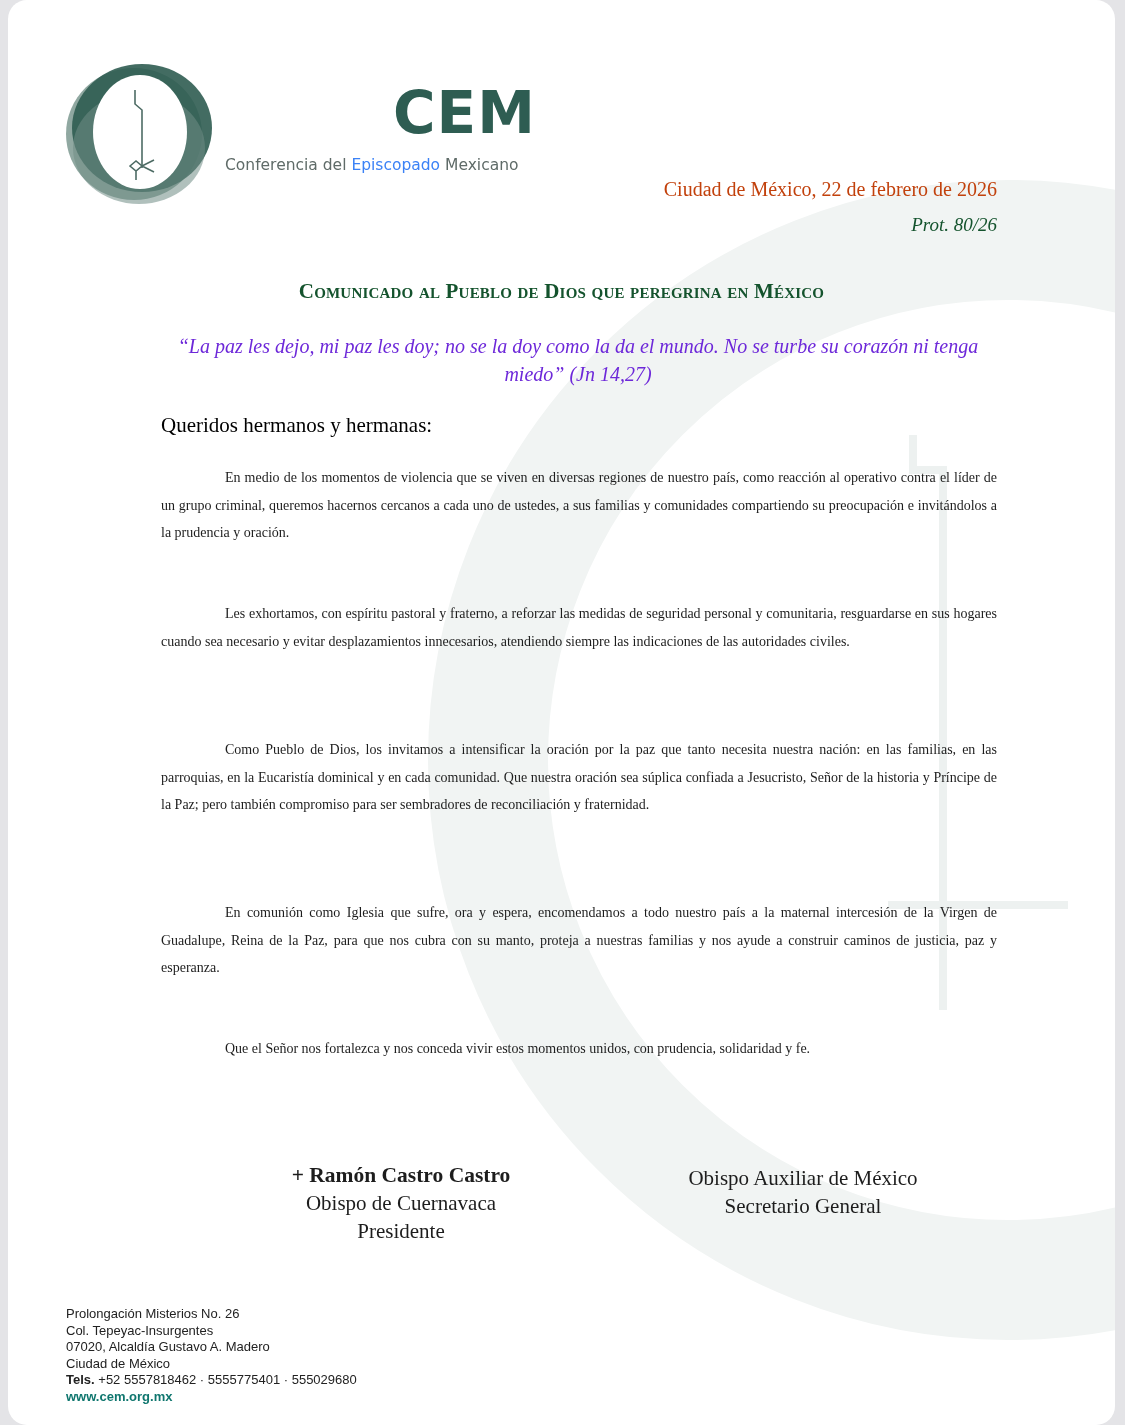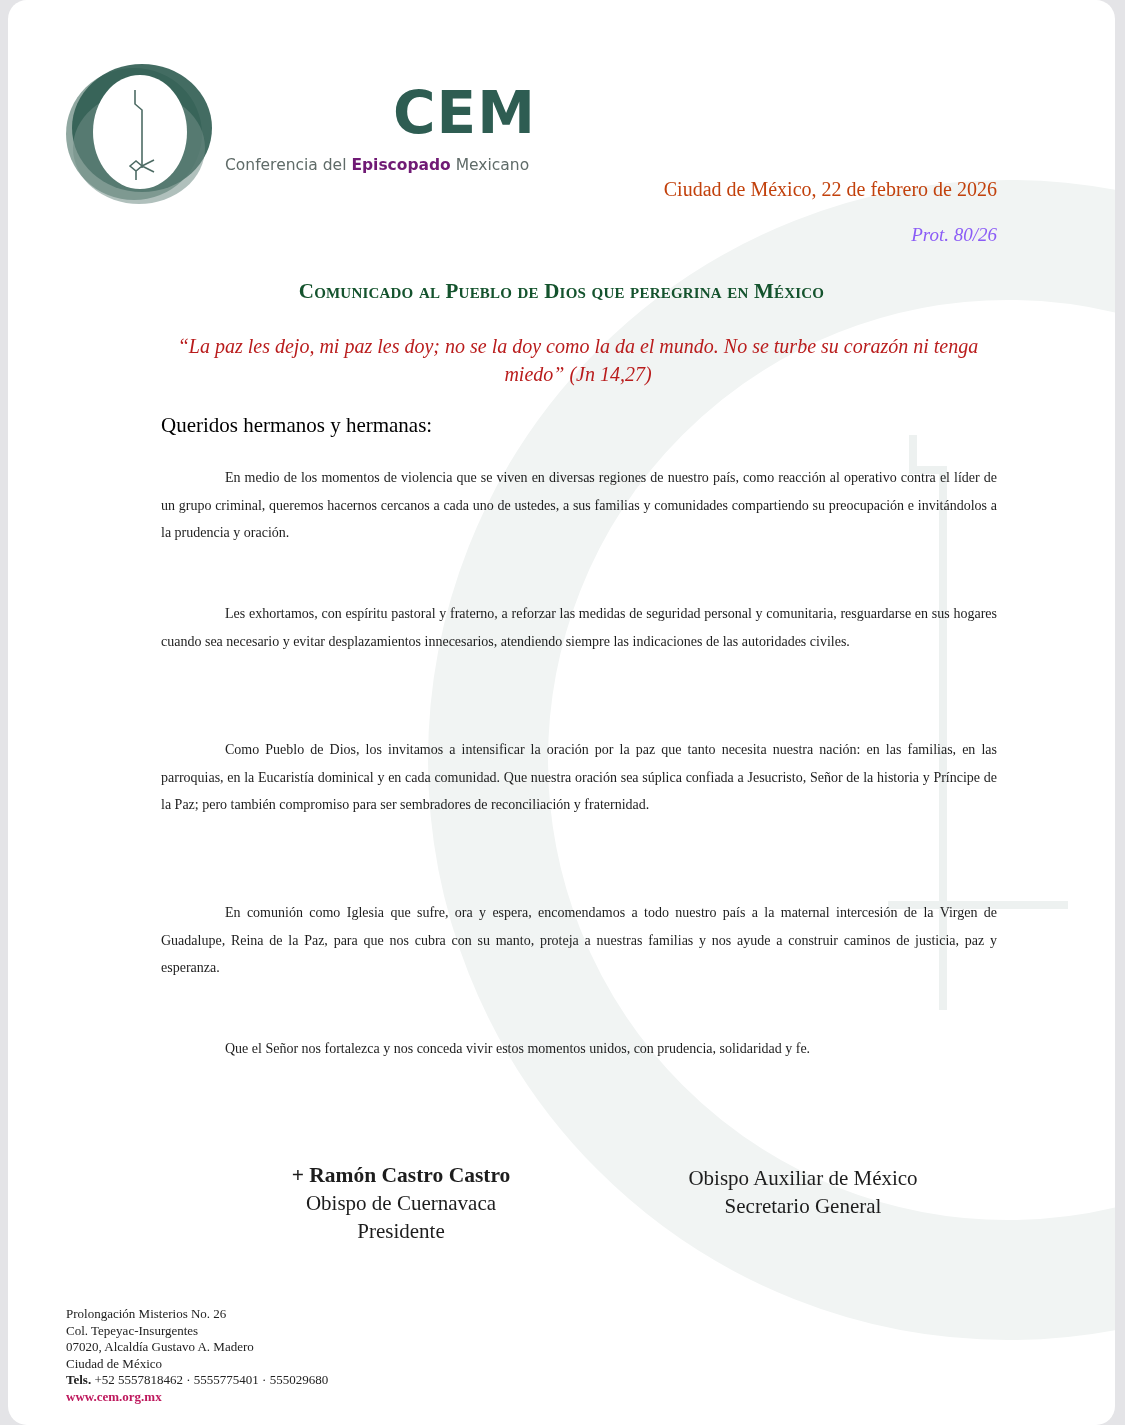--- a/index.html
+++ b/index.html
@@ -20,56 +20,56 @@
     position: absolute; left: 385px; top: 84px;
     font-family: "DejaVu Sans", "Liberation Sans", sans-serif;
     font-weight: bold; font-size: 58px; letter-spacing: 1px;
     color: #2e5d52; line-height: 1;
   }
   .cem-sub {
     position: absolute; left: 217px; top: 156px;
     font-family: "DejaVu Sans", "Liberation Sans", sans-serif;
     font-size: 15.5px; color: #5f6b68; white-space: nowrap;
   }
-  .cem-sub b { color: #701a75; font-weight: bold; }
+  .cem-sub b { color: #3b82f6; font-weight: normal; }
   .date {
     position: absolute; right: 118px; top: 178px;
     font-size: 20px; color: #c2410c; white-space: nowrap;
   }
   .prot {
-    position: absolute; right: 118px; top: 224px;
-    font-size: 19px; font-style: italic; color: #8b5cf6;
+    position: absolute; right: 118px; top: 214px;
+    font-size: 19px; font-style: italic; color: #14532d;
   }
   .title {
     position: absolute; left: 0; width: 1107px; top: 279px; text-align: center;
     font-size: 21px; font-weight: bold; font-variant: small-caps; color: #14532d;
     letter-spacing: 0.2px;
   }
   .quote {
     position: absolute; left: 150px; width: 840px; top: 332px; text-align: center;
-    font-size: 20px; font-style: italic; line-height: 28px; color: #b91c1c;
+    font-size: 20px; font-style: italic; line-height: 28px; color: #6d28d9;
   }
   .salutation {
     position: absolute; left: 153px; top: 413px; font-size: 21px; color: #000000;
   }
   .para {
     position: absolute; left: 153px; width: 836px;
     font-size: 14px; line-height: 27.5px; text-align: justify; color: #1d1d1d;
   }
   .para p { margin: 0; text-indent: 64px; }
   .sig {
     position: absolute; text-align: center; font-size: 21px; line-height: 28px; color: #1d1d1d;
   }
   .sig .name { font-weight: bold; font-size: 21.5px; }
   .footer {
     position: absolute; left: 58px; top: 1306px;
-    font-family: Liberation Serif, serif;
+    font-family: Liberation Sans, sans-serif;
     font-size: 13px; line-height: 16.6px; color: #222;
   }
-  .footer .web { color: #be185d; font-weight: bold; }
+  .footer .web { color: #0f766e; font-weight: bold; }
   .footer b { font-weight: bold; }
 </style>
 </head>
 <body>
 
 <div class="page">
 
   <svg class="watermark" viewBox="0 0 1107 1425">
     <circle cx="1000" cy="760" r="520" fill="none" stroke="#f1f4f3" stroke-width="120"></circle>
     <path d="M905 435 L905 470 L935 470 L935 1010" fill="none" stroke="#edf1f0" stroke-width="8"></path>

